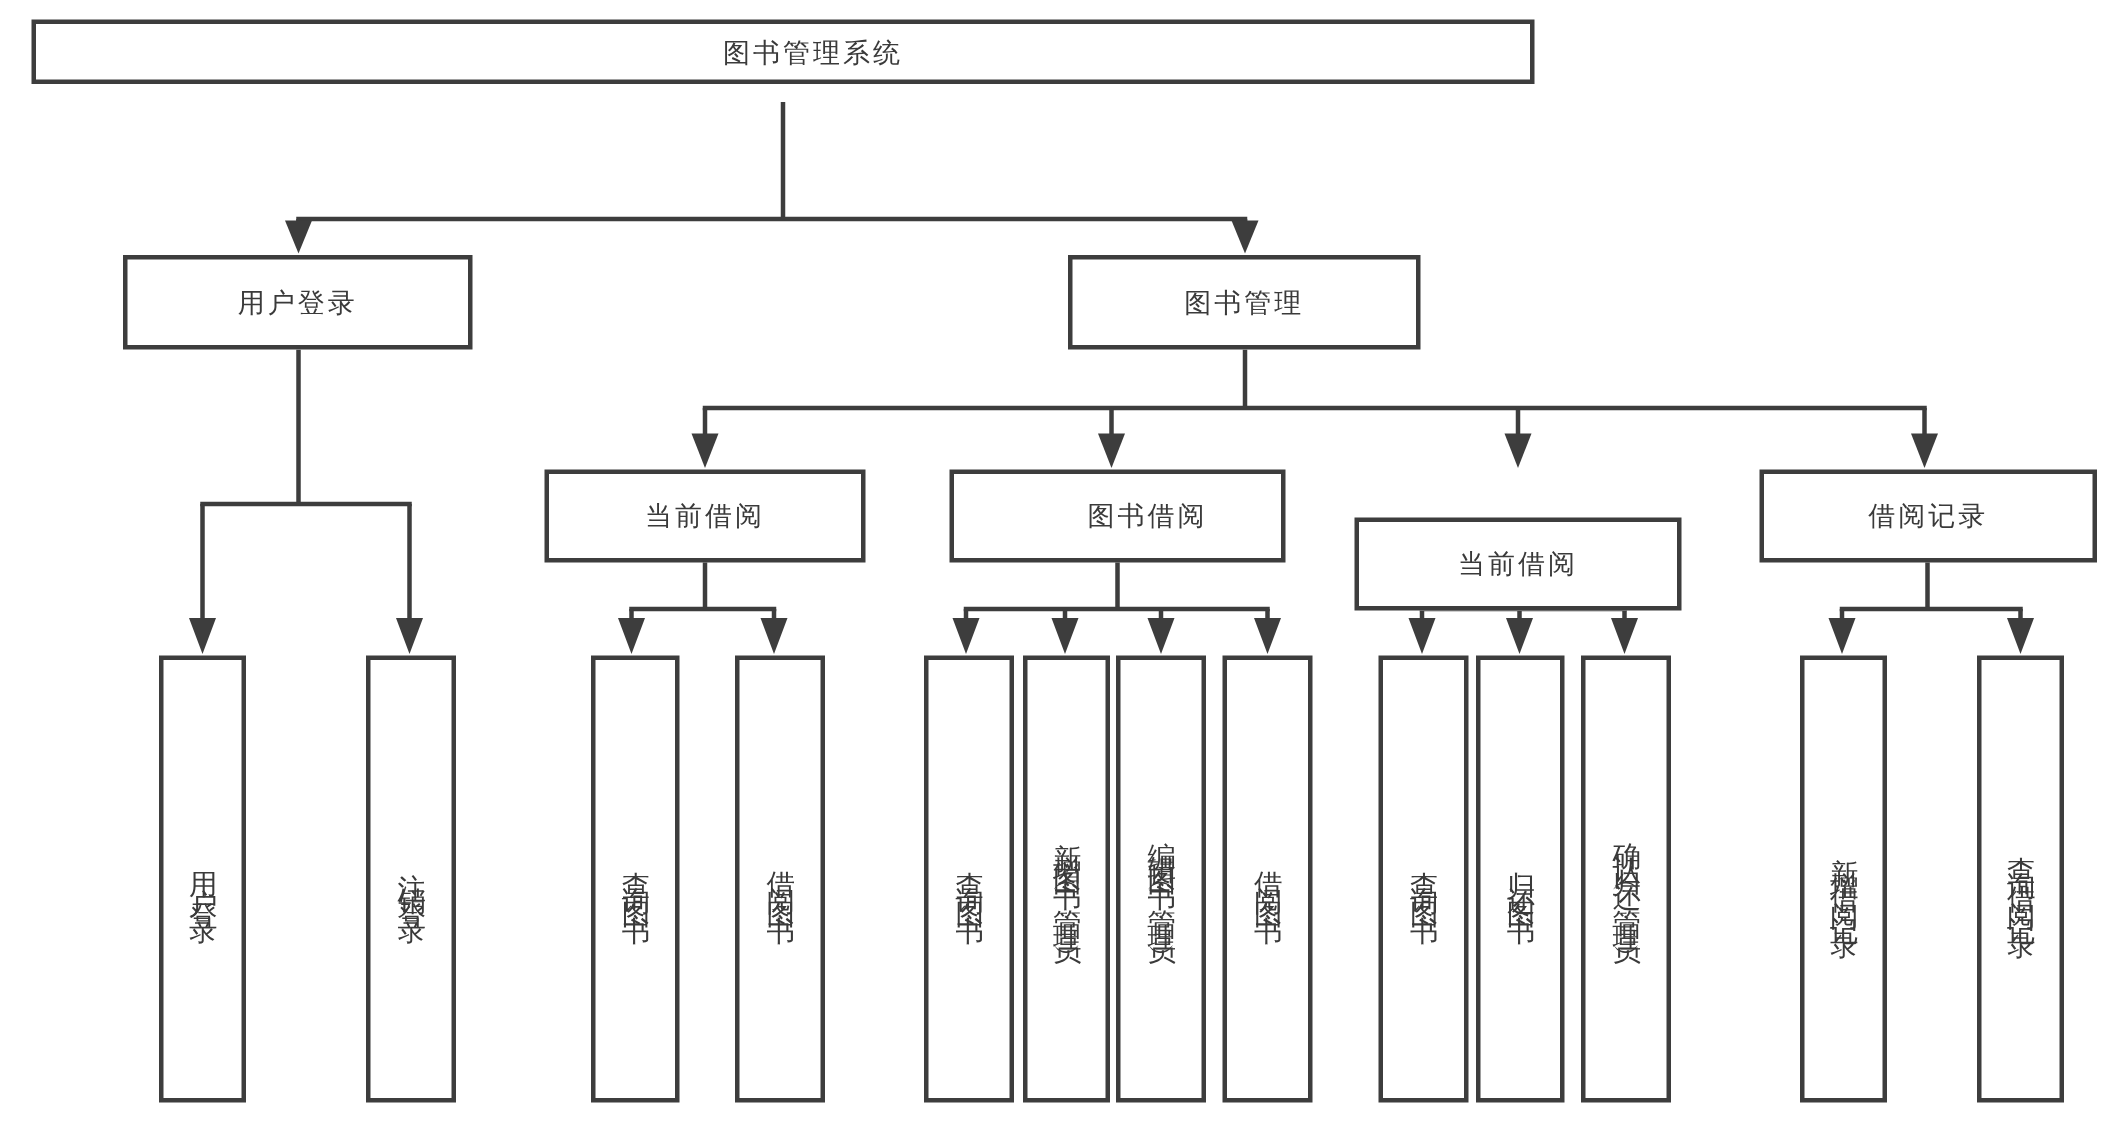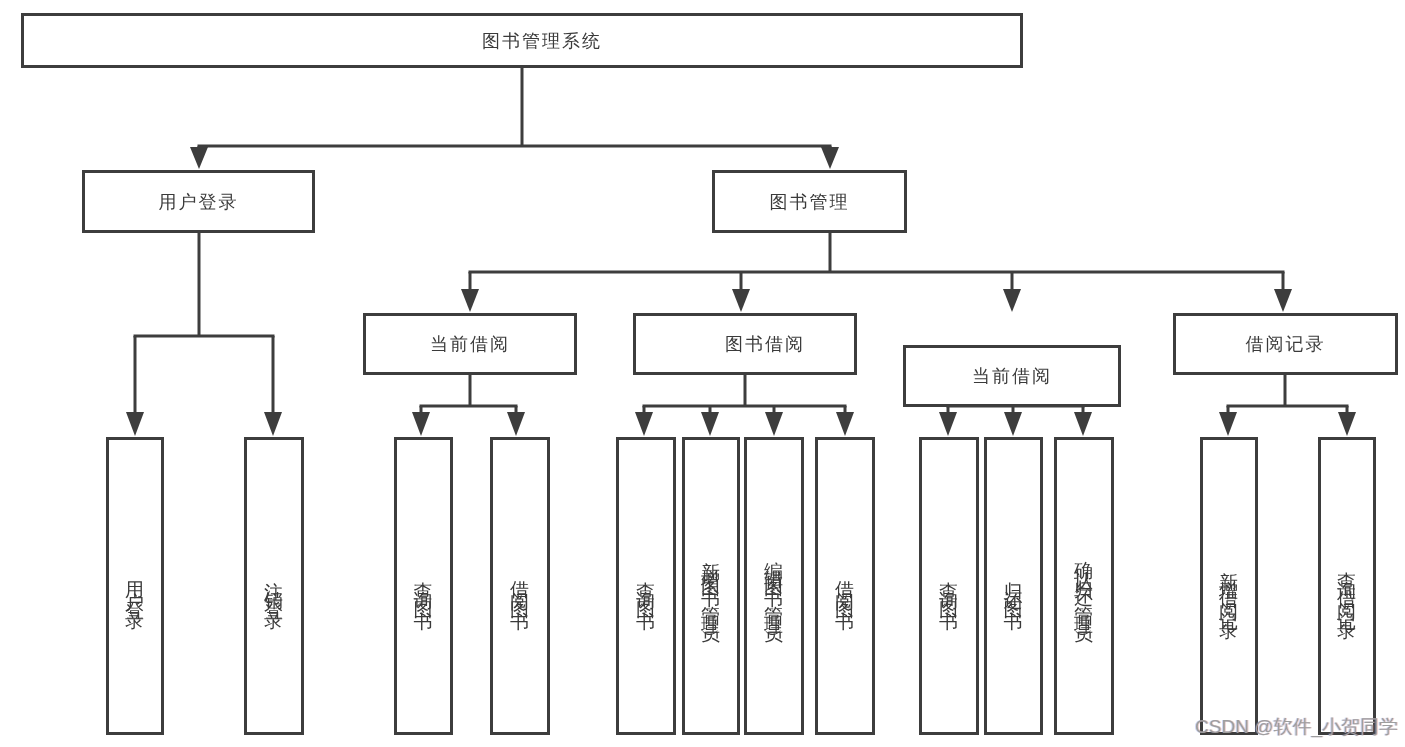--- a/index.html
+++ b/index.html
@@ -108,28 +108,28 @@
       <path d="M774 436 L765 412 L783 412 Z"></path>
       <path d="M845 436 L836 412 L854 412 Z"></path>
       <path d="M948 436 L939 412 L957 412 Z"></path>
       <path d="M1013 436 L1004 412 L1022 412 Z"></path>
       <path d="M1083 436 L1074 412 L1092 412 Z"></path>
       <path d="M1228 436 L1219 412 L1237 412 Z"></path>
       <path d="M1347 436 L1338 412 L1356 412 Z"></path>
     </g>
   </svg>
 
-  <div class="node hnode root" style="left:21px;top:13px;width:1002px;height:55px;padding-left:40px;">
+  <div class="node hnode root" style="left:21px;top:13px;width:1002px;height:43px;padding-left:40px;">
     <span>图书管理系统</span>
   </div>
 
   <div class="node hnode" style="left:82px;top:170px;width:233px;height:63px;">
     <span>用户登录</span>
   </div>
-  <div class="node hnode" style="left:712px;top:170px;width:195px;height:63px;font-family:Liberation Serif, serif;">
+  <div class="node hnode" style="left:712px;top:170px;width:235px;height:63px;font-family:Liberation Serif, serif;">
     <span>图书管理</span>
   </div>
 
   <div class="node hnode" style="left:363px;top:313px;width:214px;height:62px;">
     <span>当前借阅</span>
   </div>
   <div class="node hnode" style="left:633px;top:313px;width:224px;height:62px;padding-left:40px;">
     <span>图书借阅</span>
   </div>
   <div class="node hnode" style="left:903px;top:313px;width:218px;height:62px;margin-top:32px;">
@@ -176,14 +176,13 @@
     <span>确认归还（管理员）</span>
   </div>
 
   <div class="node vnode" style="left:1200px;top:437px;width:58px;height:298px;">
     <span>新增借阅记录</span>
   </div>
   <div class="node vnode" style="left:1318px;top:437px;width:58px;height:298px;">
     <span>查询借阅记录</span>
   </div>
 
-  <div class="watermark">CSDN @软件_小贺同学</div>
 </div>
 
 </body></html>

